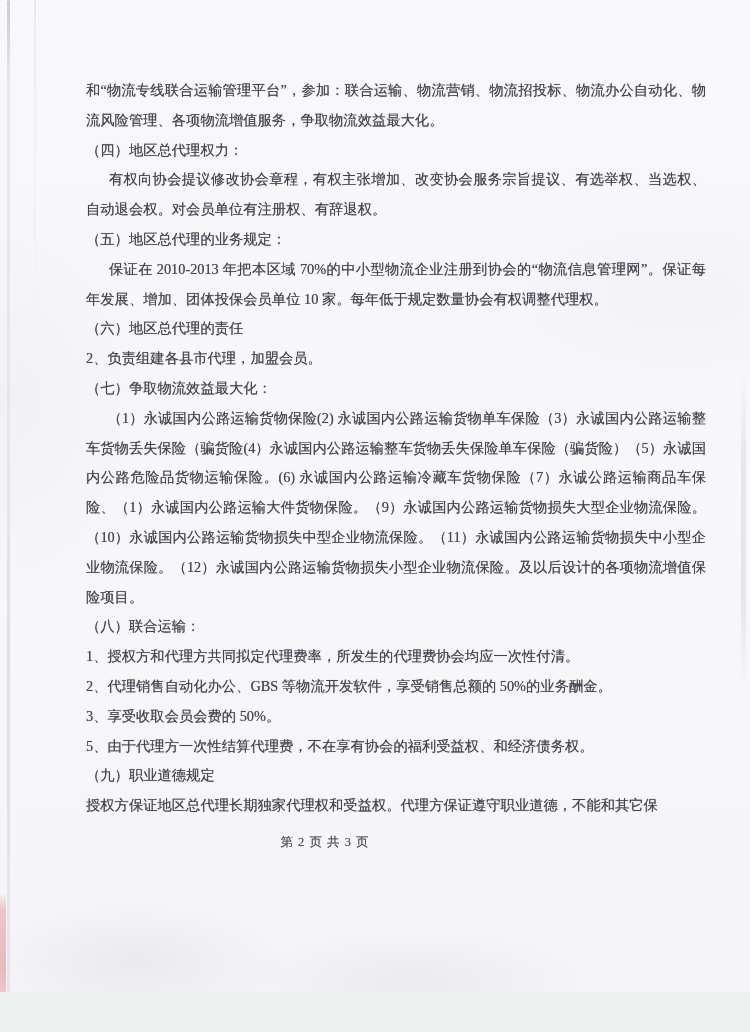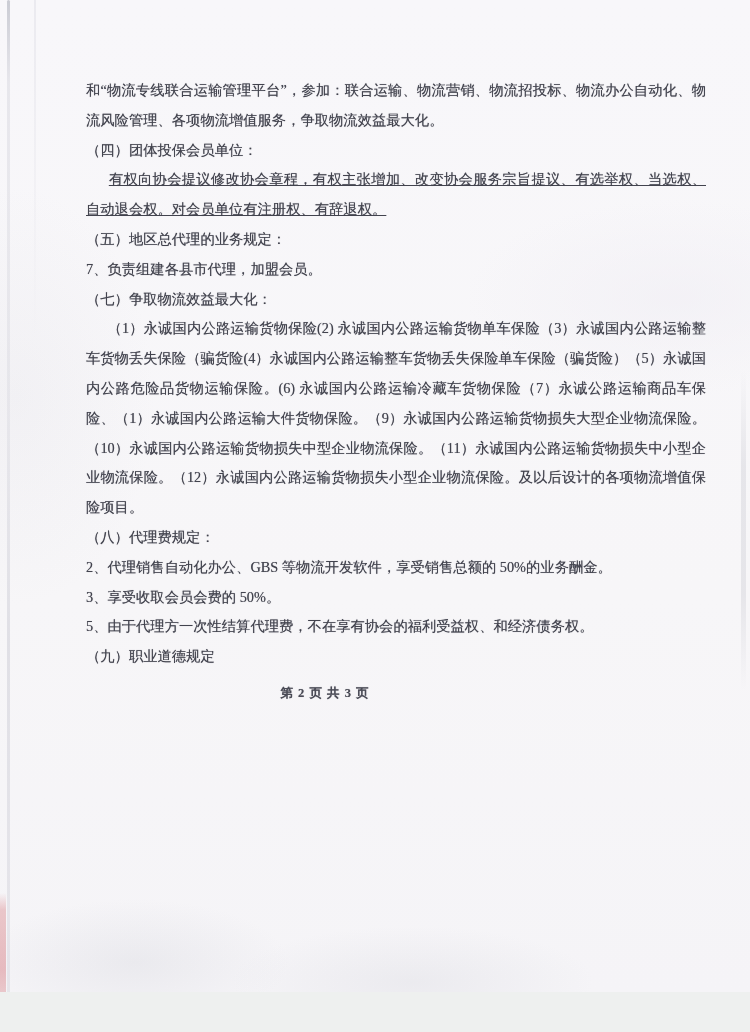--- a/index.html
+++ b/index.html
@@ -74,52 +74,55 @@
     position: relative;
     padding: 76px 44px 0 86px;
     width: 620px;
     color: #42434e;
     font-size: 14.3px;
     line-height: 29.8px;
     text-align: justify;
     text-shadow: 0 0 0.7px rgba(66,67,78,0.65);
   }
   .para { margin: 0; }
-  .para.indent { text-indent: 1.6em; text-decoration: underline; }
+  .para.indent { text-indent: 1.6em; }
   .para.indent-list { text-indent: 1.5em; }
   .footer {
     position: relative;
     margin-top: 13px;
     padding-right: 100px;
     text-align: center;
     color: #4a4b56;
     font-size: 12.5px;
     letter-spacing: 1px;
     text-shadow: 0 0 0.7px rgba(66,67,78,0.6);
-    font-weight: bold;
   }
 </style>
 </head>
 <body>
 
 <div class="scan">
   <div class="paper-edge"></div>
   <div class="paper-edge-2"></div>
   <div class="pink-edge"></div>
   <div class="right-streak"></div>
 
   <div class="content">
       <p class="para body">和“物流专线联合运输管理平台”，参加：联合运输、物流营销、物流招投标、物流办公自动化、物流风险管理、各项物流增值服务，争取物流效益最大化。</p>
-      <p class="para heading">（四）团体投保会员单位：</p>
+      <p class="para heading">（四）地区总代理权力：</p>
       <p class="para indent">有权向协会提议修改协会章程，有权主张增加、改变协会服务宗旨提议、有选举权、当选权、自动退会权。对会员单位有注册权、有辞退权。</p>
       <p class="para heading">（五）地区总代理的业务规定：</p>
-      <p class="para body">7、负责组建各县市代理，加盟会员。</p>
+      <p class="para indent">保证在 2010-2013 年把本区域 70%的中小型物流企业注册到协会的“物流信息管理网”。保证每年发展、增加、团体投保会员单位 10 家。每年低于规定数量协会有权调整代理权。</p>
+      <p class="para heading">（六）地区总代理的责任</p>
+      <p class="para body">2、负责组建各县市代理，加盟会员。</p>
       <p class="para heading">（七）争取物流效益最大化：</p>
       <p class="para indent-list">（1）永诚国内公路运输货物保险(2) 永诚国内公路运输货物单车保险（3）永诚国内公路运输整车货物丢失保险（骗货险(4）永诚国内公路运输整车货物丢失保险单车保险（骗货险）（5）永诚国内公路危险品货物运输保险。(6) 永诚国内公路运输冷藏车货物保险（7）永诚公路运输商品车保险、（1）永诚国内公路运输大件货物保险。（9）永诚国内公路运输货物损失大型企业物流保险。（10）永诚国内公路运输货物损失中型企业物流保险。（11）永诚国内公路运输货物损失中小型企业物流保险。（12）永诚国内公路运输货物损失小型企业物流保险。及以后设计的各项物流增值保险项目。</p>
-      <p class="para heading">（八）代理费规定：</p>
+      <p class="para heading">（八）联合运输：</p>
+      <p class="para body">1、授权方和代理方共同拟定代理费率，所发生的代理费协会均应一次性付清。</p>
       <p class="para body">2、代理销售自动化办公、GBS 等物流开发软件，享受销售总额的 50%的业务酬金。</p>
       <p class="para body">3、享受收取会员会费的 50%。</p>
       <p class="para body">5、由于代理方一次性结算代理费，不在享有协会的福利受益权、和经济债务权。</p>
       <p class="para heading">（九）职业道德规定</p>
+      <p class="para body">授权方保证地区总代理长期独家代理权和受益权。代理方保证遵守职业道德，不能和其它保</p>
     </div>
 
   <div class="footer">第 2 页 共 3 页</div>
 </div>
 
 </body></html>

